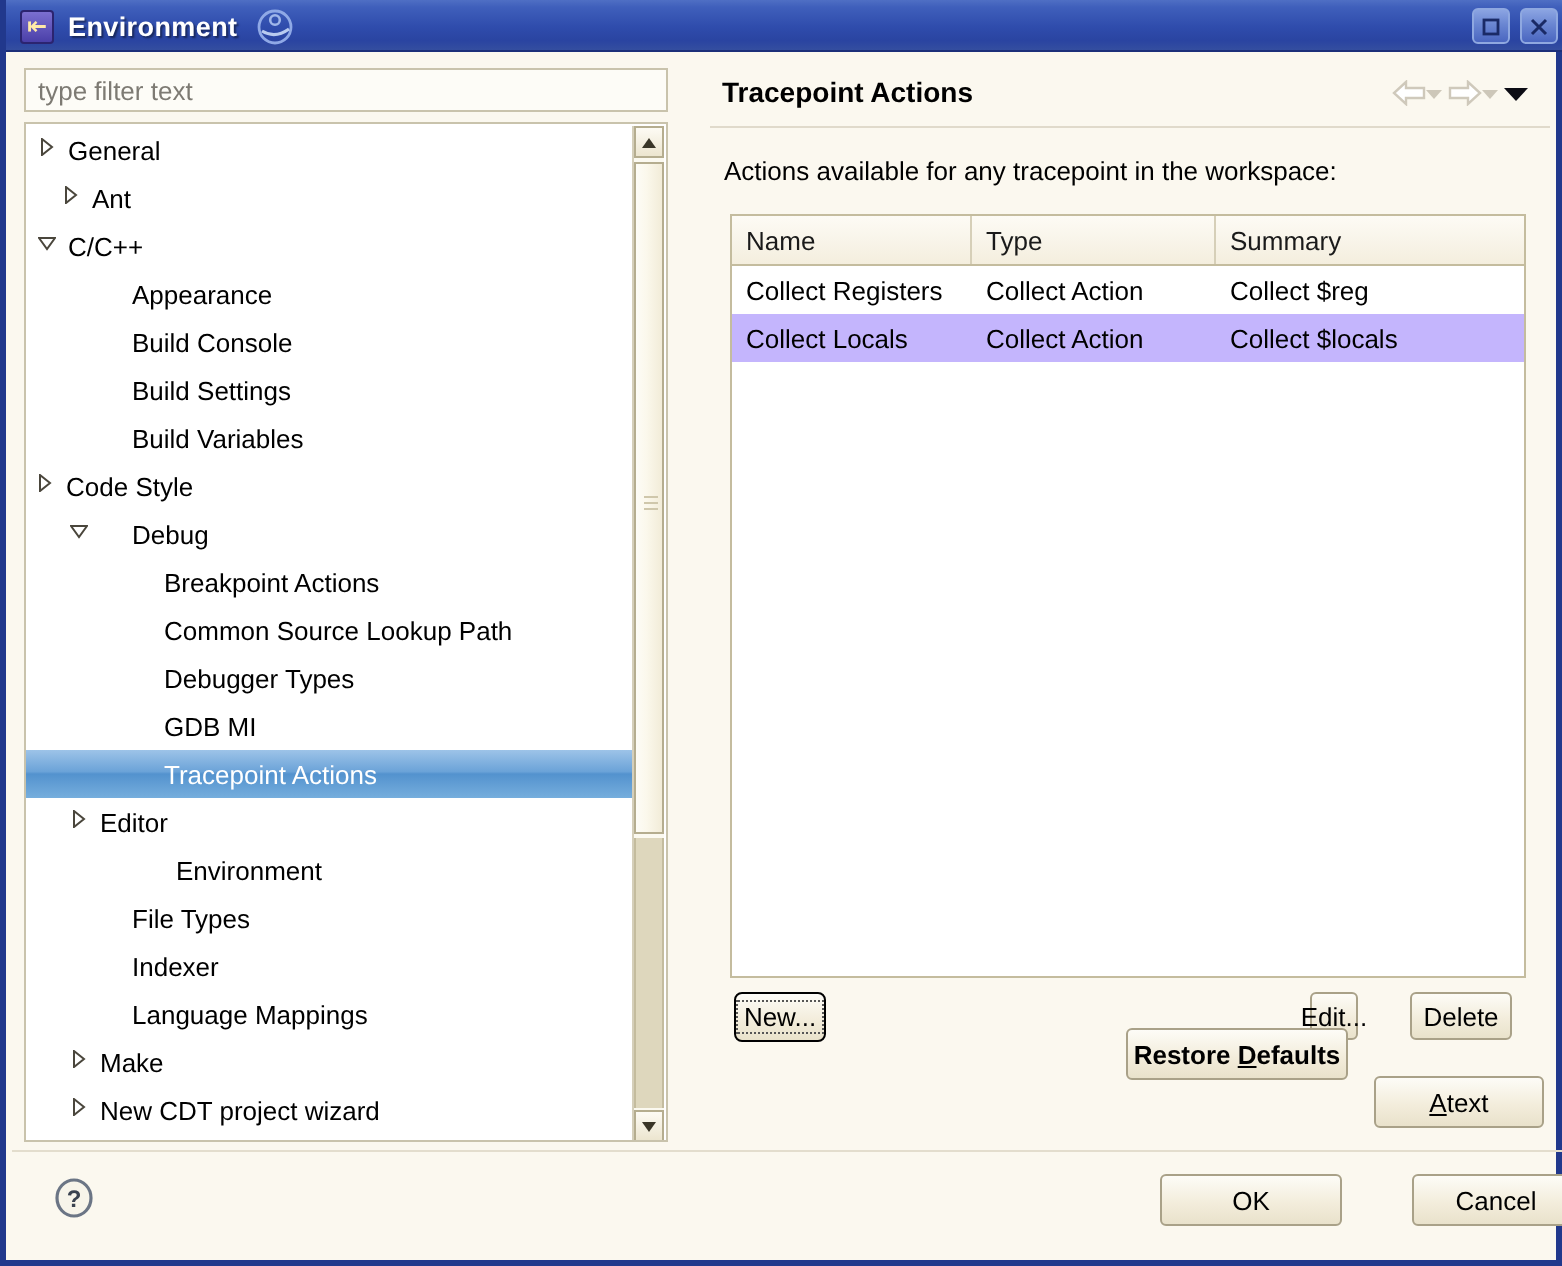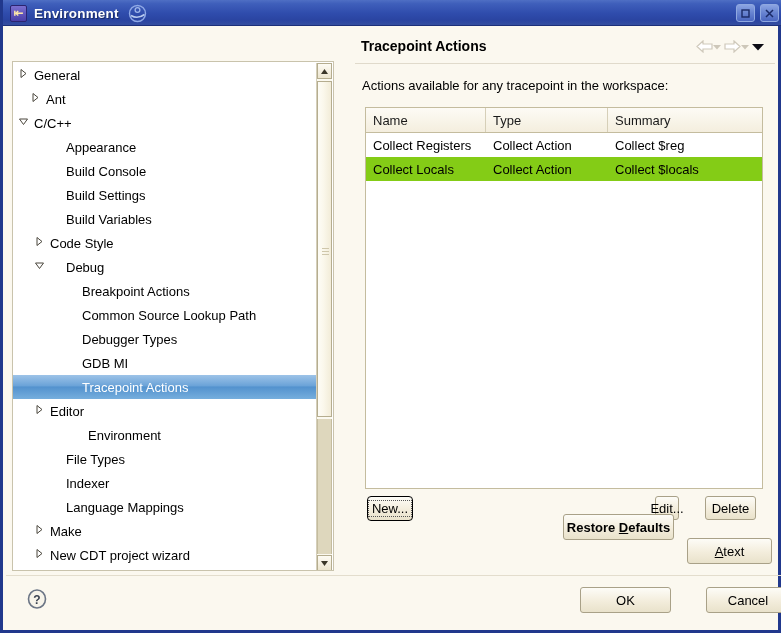--- a/index.html
+++ b/index.html
@@ -132,21 +132,21 @@
   }
   .th{
     box-sizing:border-box;display:flex;align-items:center;
     padding-left:7px;font-size:13px;color:#1a1a1a;
     border-right:1px solid #d6cfb8;
   }
   .th.c0{width:120px;}
   .th.c1{width:122px;}
   .th.c2{flex:1;border-right:none;}
   .trow{display:flex;height:24px;box-sizing:border-box;}
-  .trow.alt{background:#84cc16;}
+  .trow.alt{background:#c4b5fd;}
   .td{
     box-sizing:border-box;display:flex;align-items:center;
     padding-left:7px;font-size:13px;color:#000;
   }
   .td.c0{width:120px;}
   .td.c1{width:122px;}
   .td.c2{flex:1;}
   
   .btn{
     position:absolute;box-sizing:border-box;height:24px;
@@ -197,20 +197,23 @@
           <rect x="1" y="1" width="7" height="7" fill="none" stroke="#1a2a66" stroke-width="1.4"></rect>
         </svg>
     </div>
     <div class="wbtn">
       <svg width="9" height="9" viewBox="0 0 9 9">
           <path d="M1 1 L8 8 M8 1 L1 8" stroke="#1a2a66" stroke-width="1.5" fill="none"></path>
         </svg>
     </div>
   </div>
 
+  <div class="filterbox">
+    <span>type filter text</span>
+  </div>
 
   <div class="treepanel">
     <div class="treelist" id="treelist">
         <div class="tnode" style="padding-left: 6px;">
           <span class="arrow">
             <svg width="9" height="9" viewBox="0 0 9 9">
               <path d="M2 0.5 L7 4.5 L2 8.5 Z" fill="none" stroke="#4a463c" stroke-width="1"></path>
             </svg>
           </span>
           <span>General</span>
@@ -240,21 +243,21 @@
           <span>Build Console</span>
         </div>
         <div class="tnode" style="padding-left: 38px;">
           <span class="arrow none"></span>
           <span>Build Settings</span>
         </div>
         <div class="tnode" style="padding-left: 38px;">
           <span class="arrow none"></span>
           <span>Build Variables</span>
         </div>
-        <div class="tnode" style="padding-left: 22px;">
+        <div class="tnode" style="padding-left: 5px;">
           <span class="arrow">
             <svg width="9" height="9" viewBox="0 0 9 9">
               <path d="M2 0.5 L7 4.5 L2 8.5 Z" fill="none" stroke="#4a463c" stroke-width="1"></path>
             </svg>
           </span>
           <span>Code Style</span>
         </div>
         <div class="tnode" style="padding-left: 22px; gap: 16px;">
           <span class="arrow">
             <svg width="9" height="9" viewBox="0 0 9 9">

